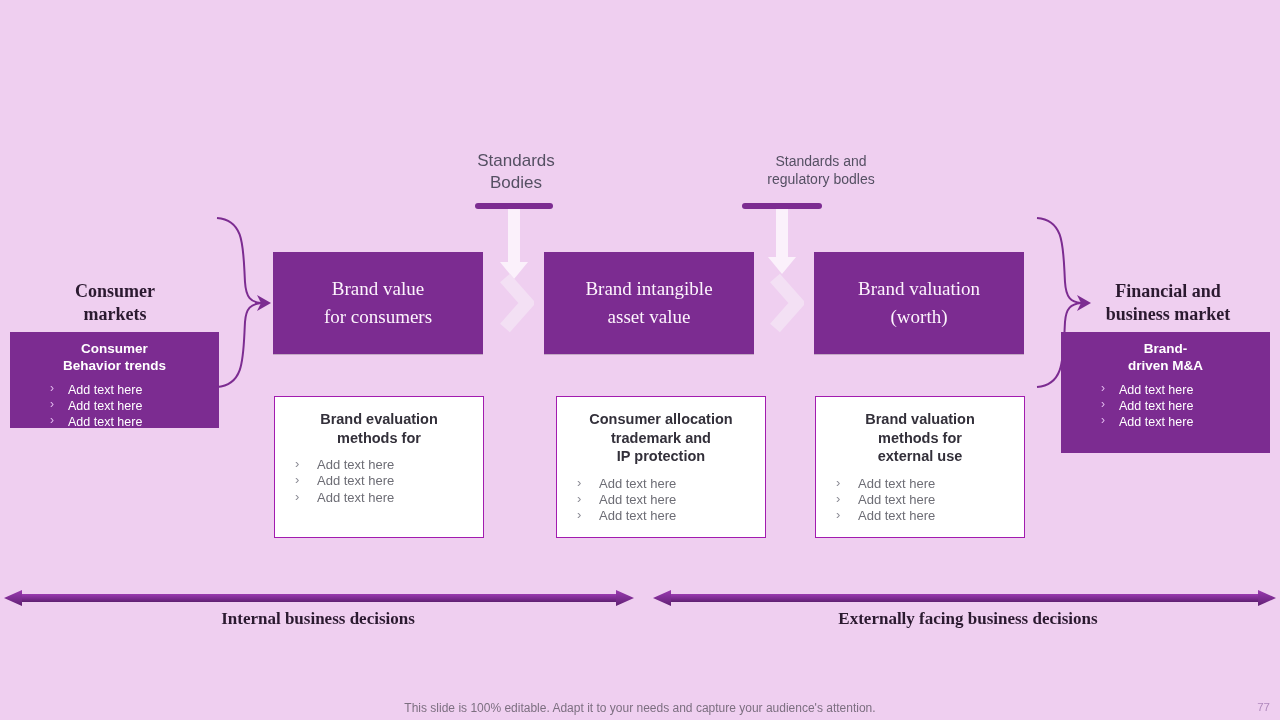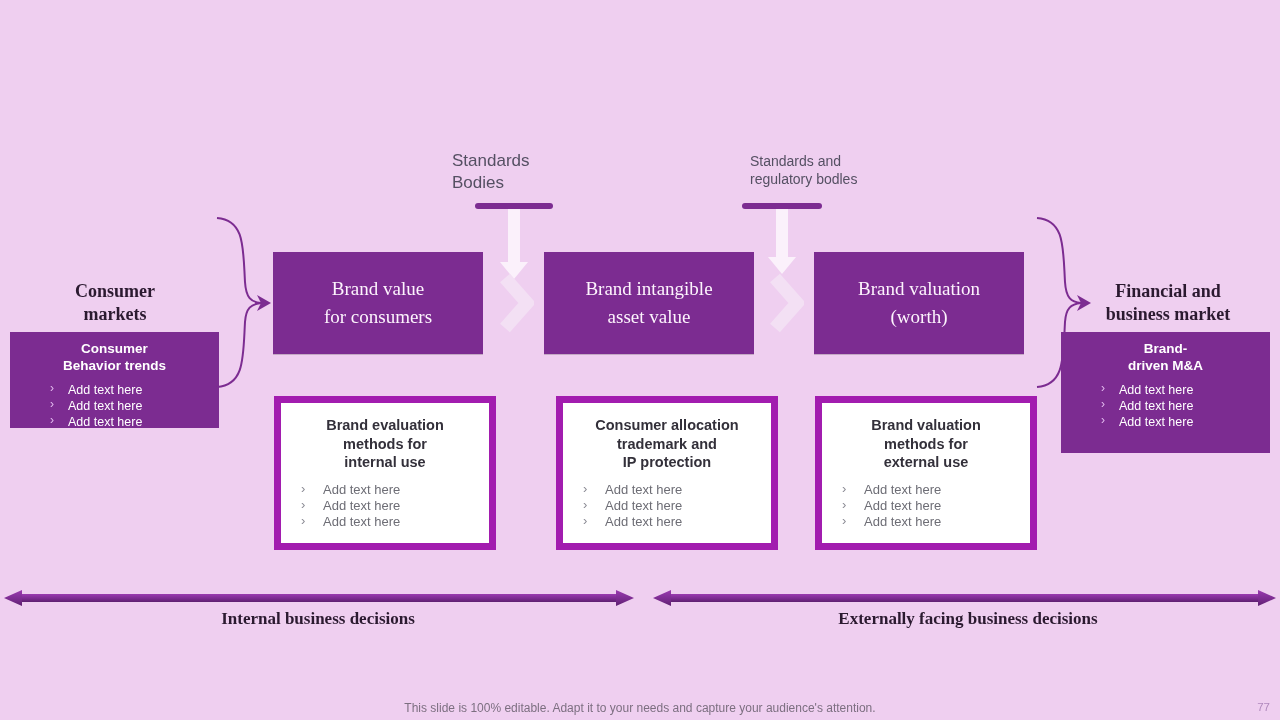--- a/index.html
+++ b/index.html
@@ -14,21 +14,21 @@
   
   .page-title{
     position:absolute;left:28px;top:38px;
     font-family:"Liberation Serif", serif;
     font-size:37px;color:#2e1c33;letter-spacing:.2px;
     white-space:nowrap;
   }
 
   
   .std-label{
-    position:absolute;text-align:left;color:#555063;
+    position:absolute;text-align:center;color:#555063;
     font-family:"Liberation Sans", sans-serif;line-height:1.3;
   }
   .std-1{left:452px;top:150px;width:128px;font-size:17px;}
   .std-2{left:750px;top:152px;width:142px;font-size:14px;}
   .std-bar{
     position:absolute;height:6px;border-radius:3px;background:#7c2c91;
   }
   .bar-1{left:475px;top:203px;width:78px;}
   .bar-2{left:742px;top:203px;width:80px;}
 
@@ -63,21 +63,21 @@
   .mb-3{left:814px;top:252px;width:210px;height:102px;}
 
   
   .chevron{position:absolute;width:34px;height:60px;}
   .chevron svg{display:block;}
   .cv-1{left:500px;top:273px;}
   .cv-2{left:770px;top:273px;}
 
   
   .white-box{
-    position:absolute;background:#ffffff;border:7px solid #a21caf;
+    position:absolute;background:#ffffff;border:1px solid #a21caf;
     padding:0;
   }
   .wb-1{left:274px;top:396px;width:208px;height:140px;}
   .wb-2{left:556px;top:396px;width:208px;height:140px;}
   .wb-3{left:815px;top:396px;width:208px;height:140px;}
   .white-box .wb-title{
     margin-top:13px;text-align:center;font-weight:bold;
     font-size:14.5px;color:#33303a;line-height:1.28;
   }
   .white-box ul{
@@ -198,21 +198,20 @@
     <div>
       <div>Brand  valuation</div>
       <div>(worth)</div>
     </div>
   </div>
 
   <div class="white-box wb-1">
     <div class="wb-title">
       <div>Brand evaluation</div>
       <div>methods for</div>
-      <div>internal use</div>
     </div>
     <ul>
       <li>Add text here</li>
       <li>Add text here</li>
       <li>Add text here</li>
     </ul>
   </div>
 
   <div class="white-box wb-2">
     <div class="wb-title">

